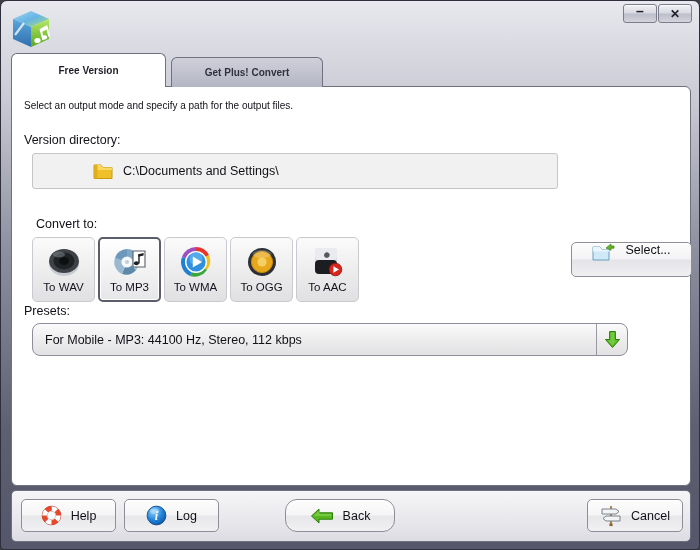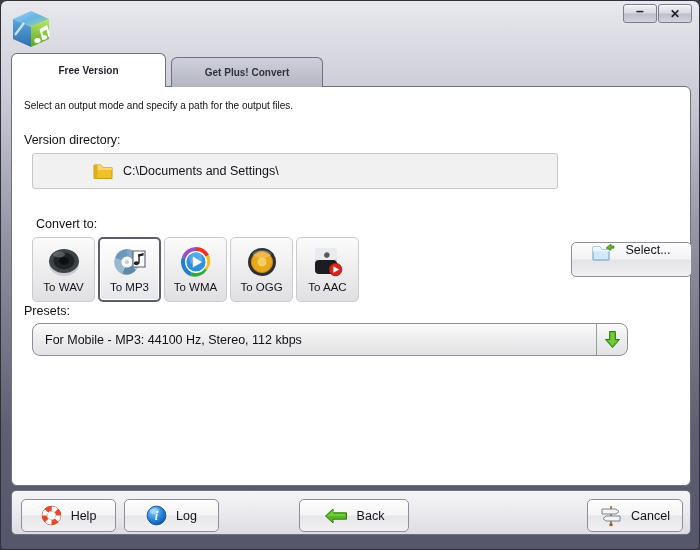--- a/index.html
+++ b/index.html
@@ -165,21 +165,21 @@
   .presets-combo .arrowbox {
     width: 31px; height: 100%;
     border-left: 1px solid #9a9aa4;
     display: flex; align-items: center; justify-content: center;
     cursor: pointer;
   }
 
   
   .bottombar {
     position: absolute; left: 10px; top: 489px;
-    width: 680px; height: 45px;
+    width: 680px; height: 52px;
     background: linear-gradient(180deg, #f5f5f7 0%, #e9e9ed 55%, #dcdce2 100%);
     border: 1px solid #6f7080;
     border-radius: 5px;
   }
   .bbtn {
     position: absolute; top: 8px; height: 33px;
     background: linear-gradient(180deg, #fdfdfd 0%, #f5f5f6 48%, #e7e7ea 52%, #f1f1f4 100%);
     border: 1px solid #8d8e99;
     border-radius: 5px;
     display: flex; align-items: center; justify-content: center; gap: 9px;
@@ -413,21 +413,21 @@
             </radialGradient>
           </defs>
           <circle cx="10.5" cy="10.5" r="9.4" fill="url(#infoG)" stroke="#08407e" stroke-width="0.8"></circle>
           <ellipse cx="8.6" cy="6.2" rx="4.6" ry="2.8" fill="#ffffff" opacity="0.3"></ellipse>
           <text x="10.5" y="15.3" font-family="Liberation Serif, serif" font-size="12" font-style="italic" font-weight="bold" fill="#ffffff" text-anchor="middle">i</text>
         </svg>
       </span>
       <span class="lbl">Log</span>
     </div>
 
-    <div class="bbtn" style="left:287px; width:110px;">
+    <div class="bbtn" style="left:273px; width:110px;border-radius:12px;">
       <span>
         <svg width="24" height="20" viewBox="0 0 24 20">
           <polygon points="1.5,10 9,3 9,6.8 22.5,6.8 22.5,13.2 9,13.2 9,17" fill="#55b81f" stroke="#2f7d0c" stroke-width="1"></polygon>
           <polygon points="3.4,10 9.6,4.3 9.6,7.9 21,7.9 21,10 " fill="#8ed85e" opacity="0.55"></polygon>
         </svg>
       </span>
       <span class="lbl">Back</span>
     </div>
 
 

